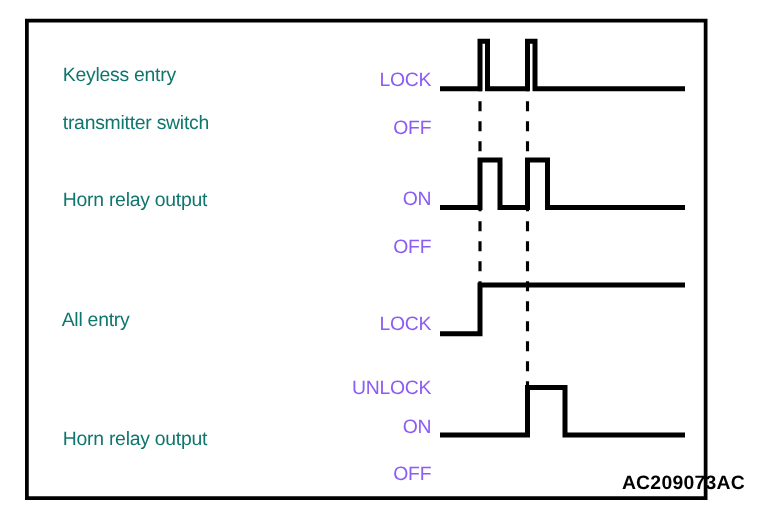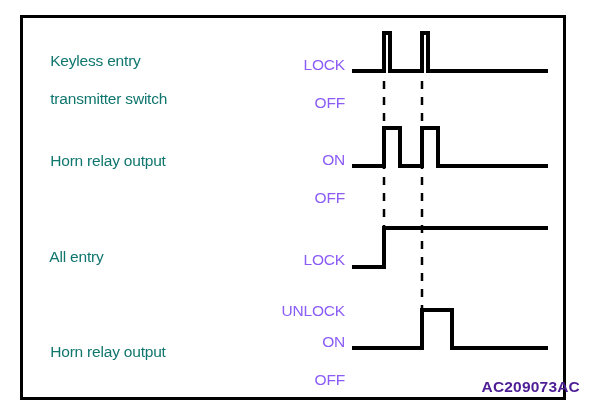--- a/index.html
+++ b/index.html
@@ -51,25 +51,25 @@
     line-height: 16px;
     color: #8b5cf6;
     white-space: pre;
     text-align: right;
     letter-spacing: -0.2px;
   }
   .state-label-inner { display: block; }
 
   #diagram-code {
     position: absolute;
-    right: 28px;
+    right: 12px;
     bottom: 22px;
     font-size: 15.5px;
     font-weight: bold;
-    color: #4c1d95;
+    color: #000000;
     letter-spacing: 0.2px;
     white-space: pre;
   }
 </style>
 </head>
 <body>
 
 <div id="figure-frame"></div>
 
 <svg id="timing-svg" viewBox="0 0 608 418" xmlns="http://www.w3.org/2000/svg">

